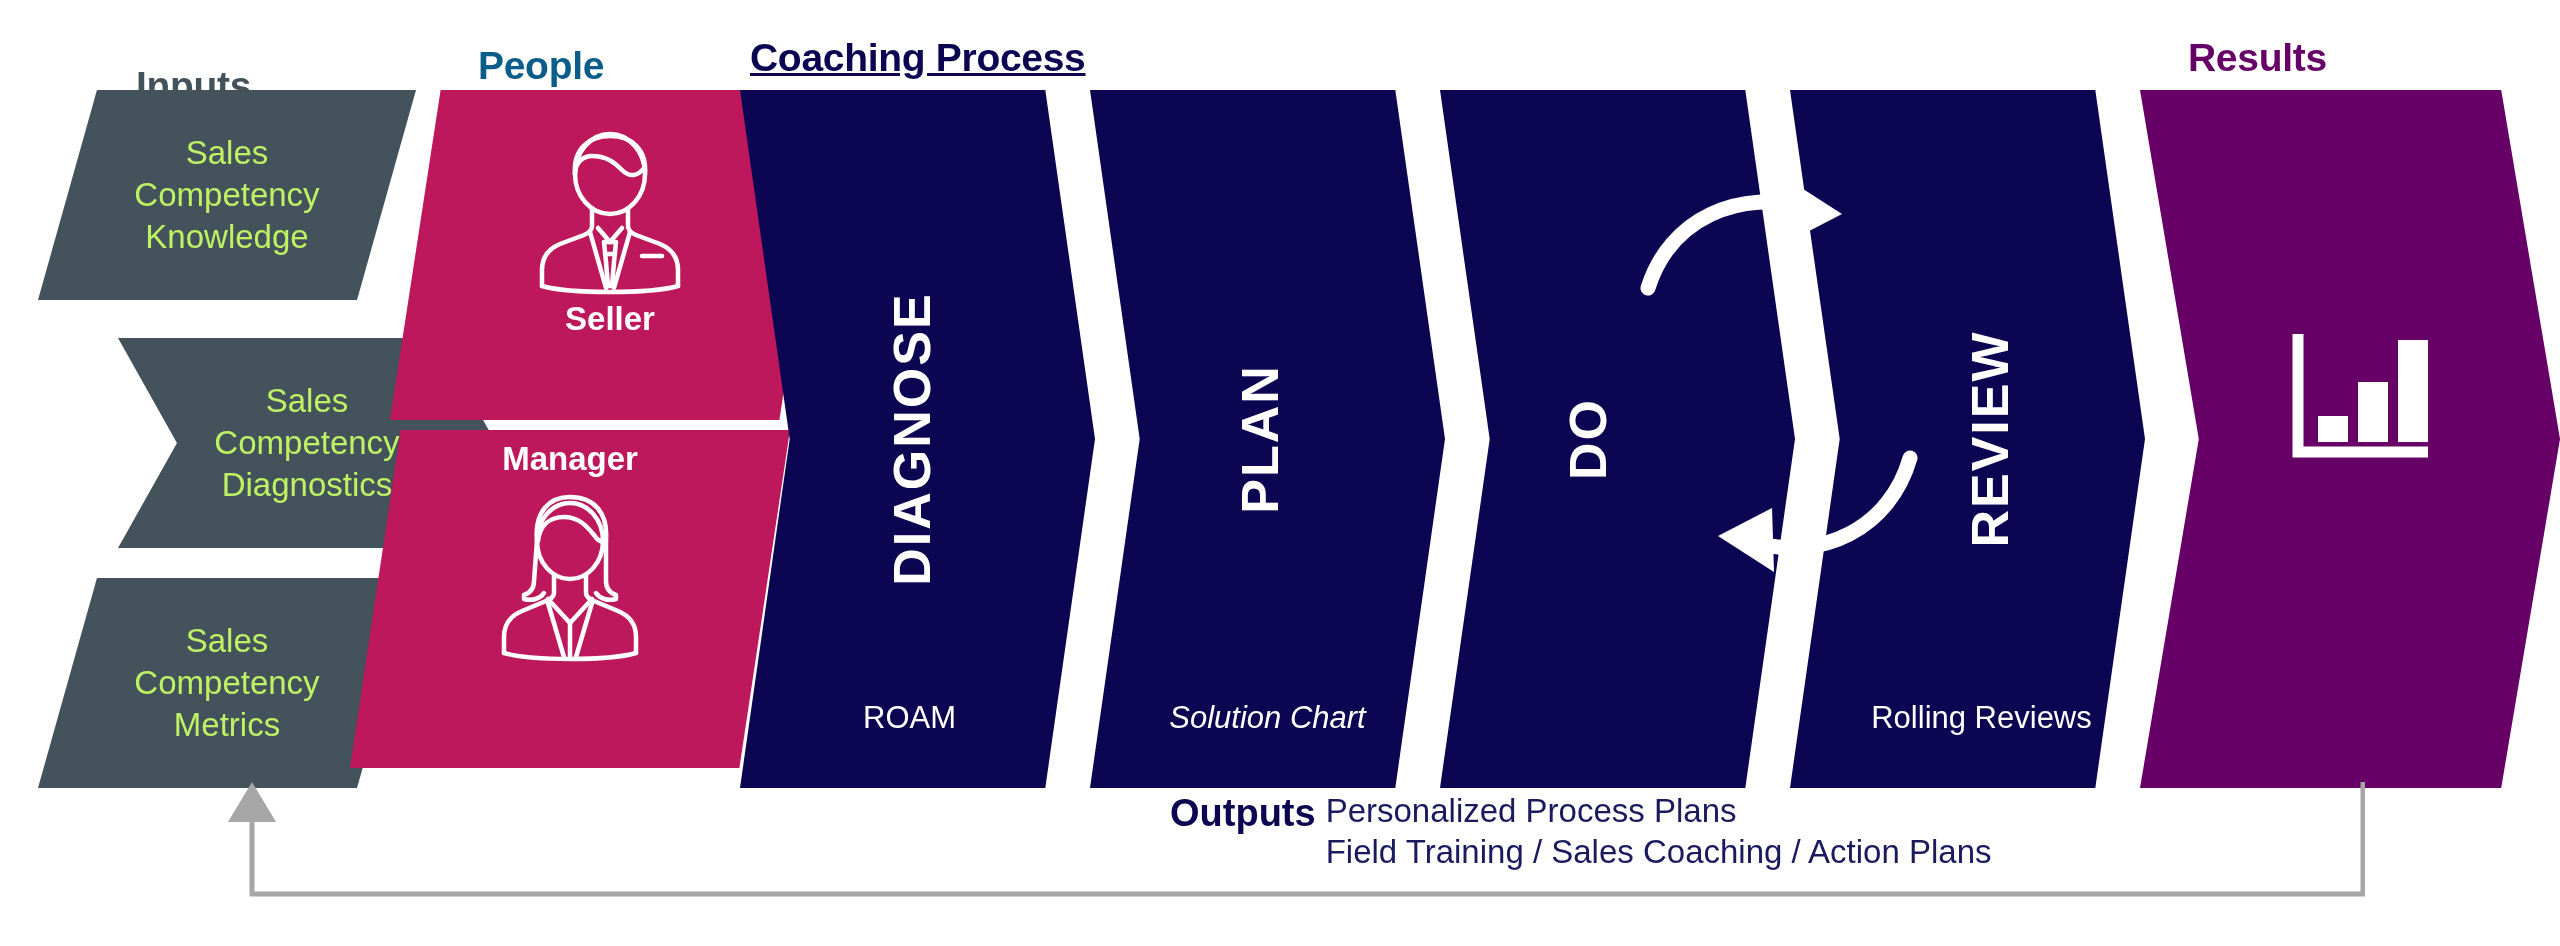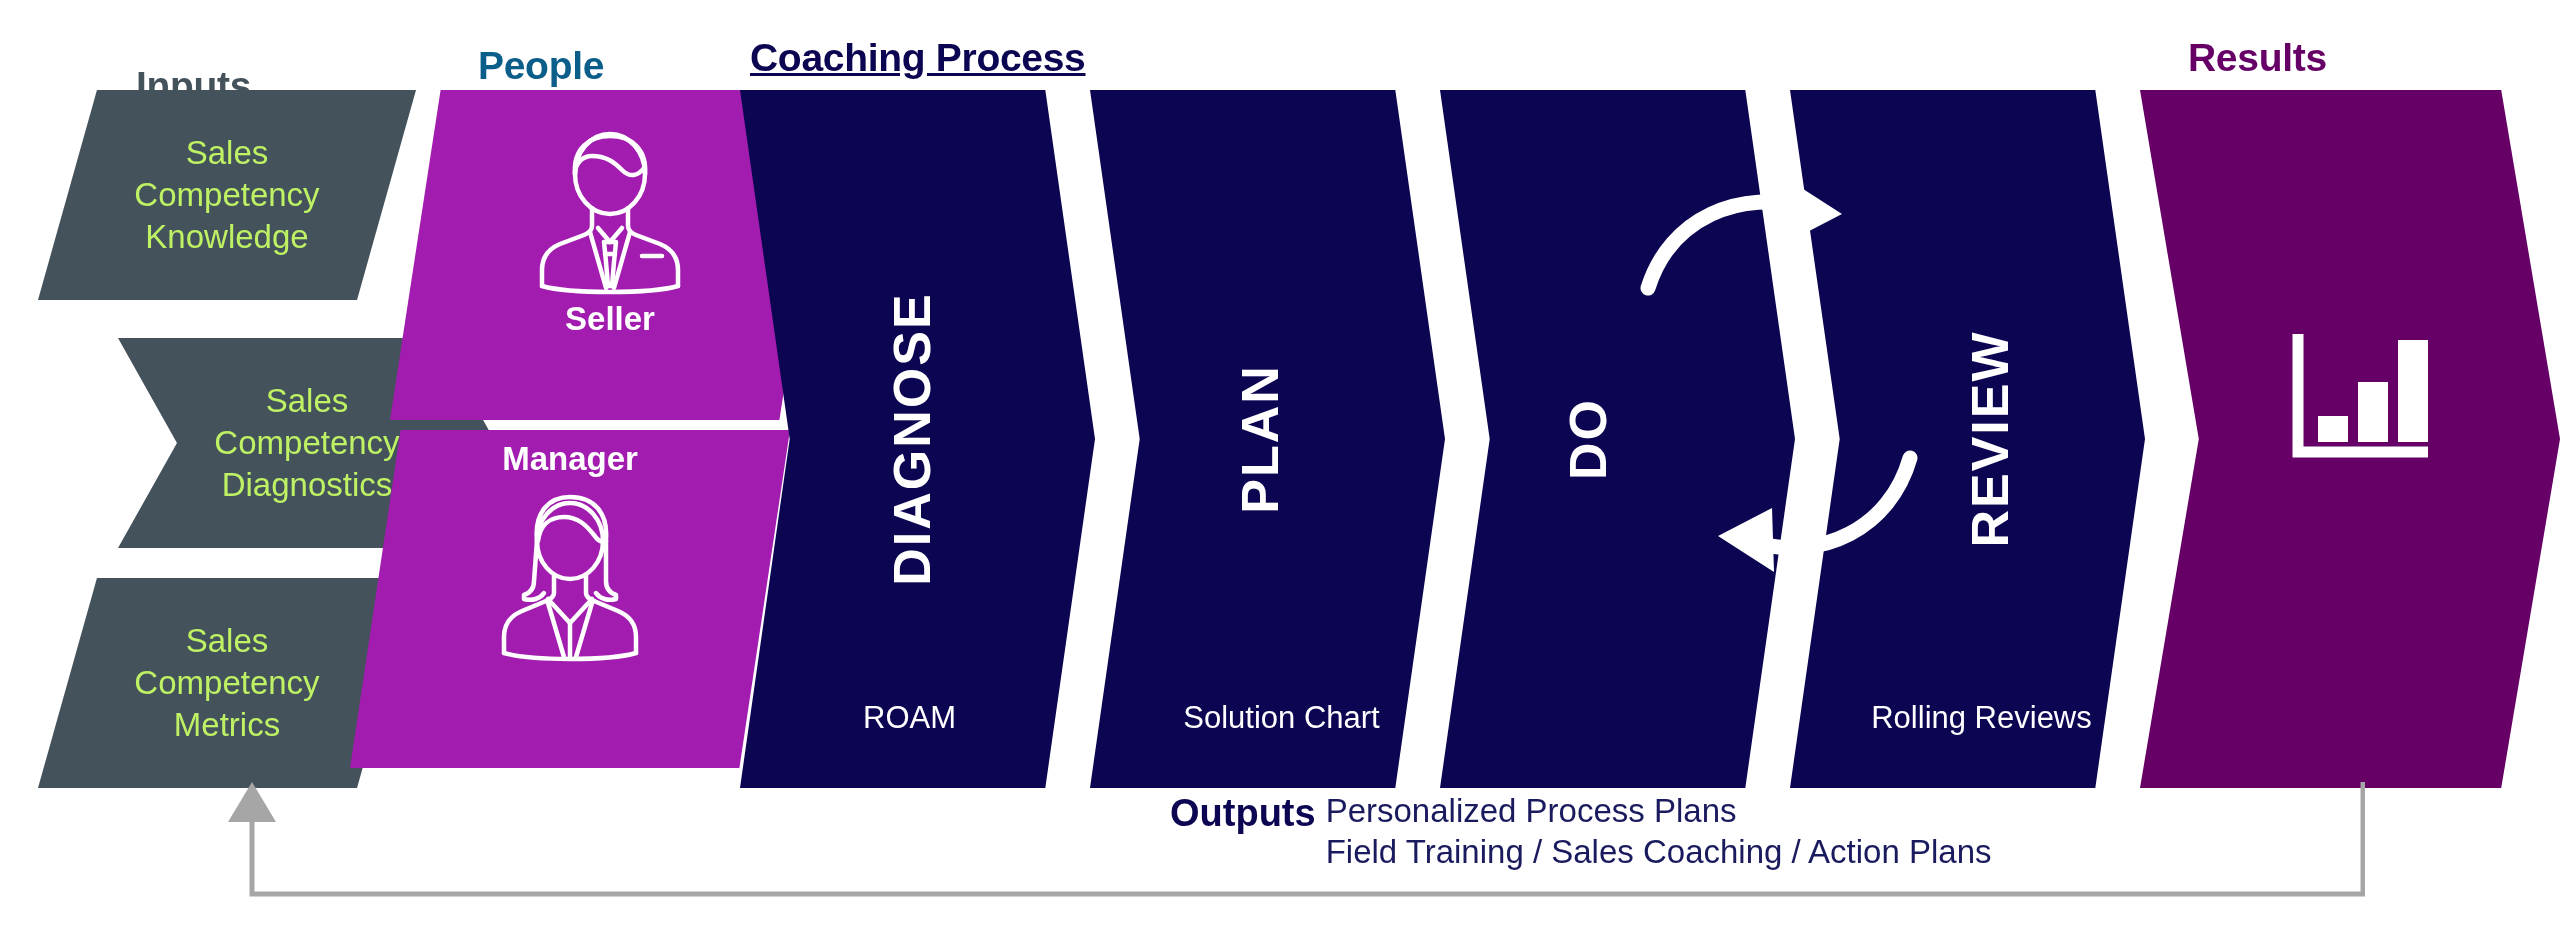--- a/index.html
+++ b/index.html
@@ -57,21 +57,21 @@
   
   #in-metrics {
     left: 38px; top: 578px; width: 378px; height: 210px;
     clip-path: polygon(15.6% 0%, 100% 0%, 84.4% 100%, 0% 100%);
   }
   .input-shape span { display: block; }
 
   
   .people-shape {
     position: absolute;
-    background: #a21caf;
+    background: #be185d;
     display: flex;
     flex-direction: column;
     align-items: center;
   }
   #people-seller {
     left: 390px; top: 90px; width: 440px; height: 330px;
     clip-path: polygon(11.5% 0%, 100% 0%, 88.5% 100%, 0% 100%);
     justify-content: flex-start;
     padding-top: 38px;
   }
@@ -125,21 +125,21 @@
   .proc-sub {
     position: absolute;
     bottom: 52px;
     width: 100%;
     text-align: center;
     color: #ffffff;
     font-size: 31px;
     white-space: nowrap;
   }
   #proc-diagnose .proc-sub { left: -8px; }
-  #proc-plan     .proc-sub { left: 14px; }
+  #proc-plan     .proc-sub { left: 0; font-style: italic; }
   #proc-review   .proc-sub { left: 14px; }
 
   
   #cycle-arrows {
     position: absolute;
     left: 1610px;
     top: 170px;
     width: 350px;
     height: 420px;
     pointer-events: none;

